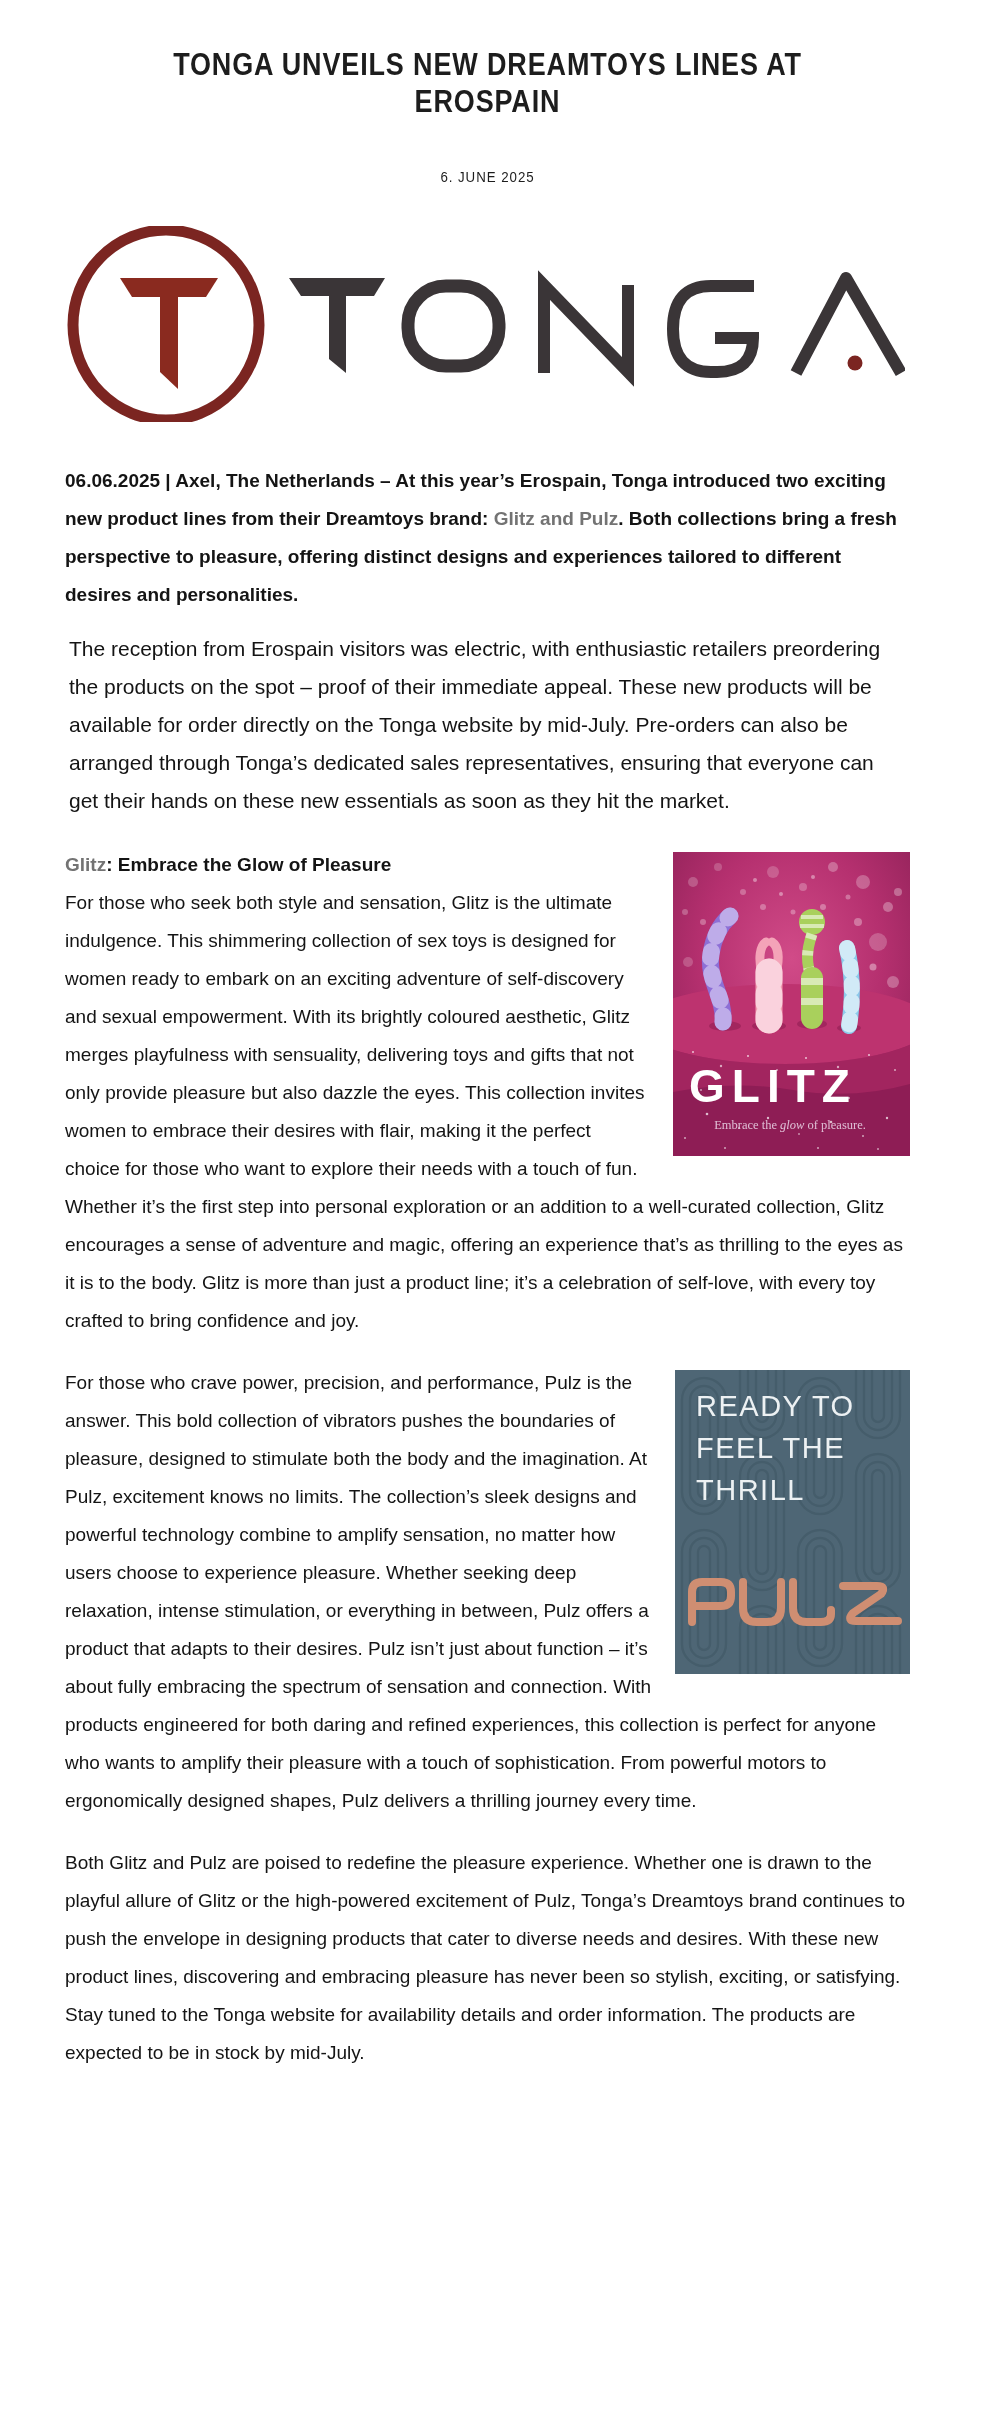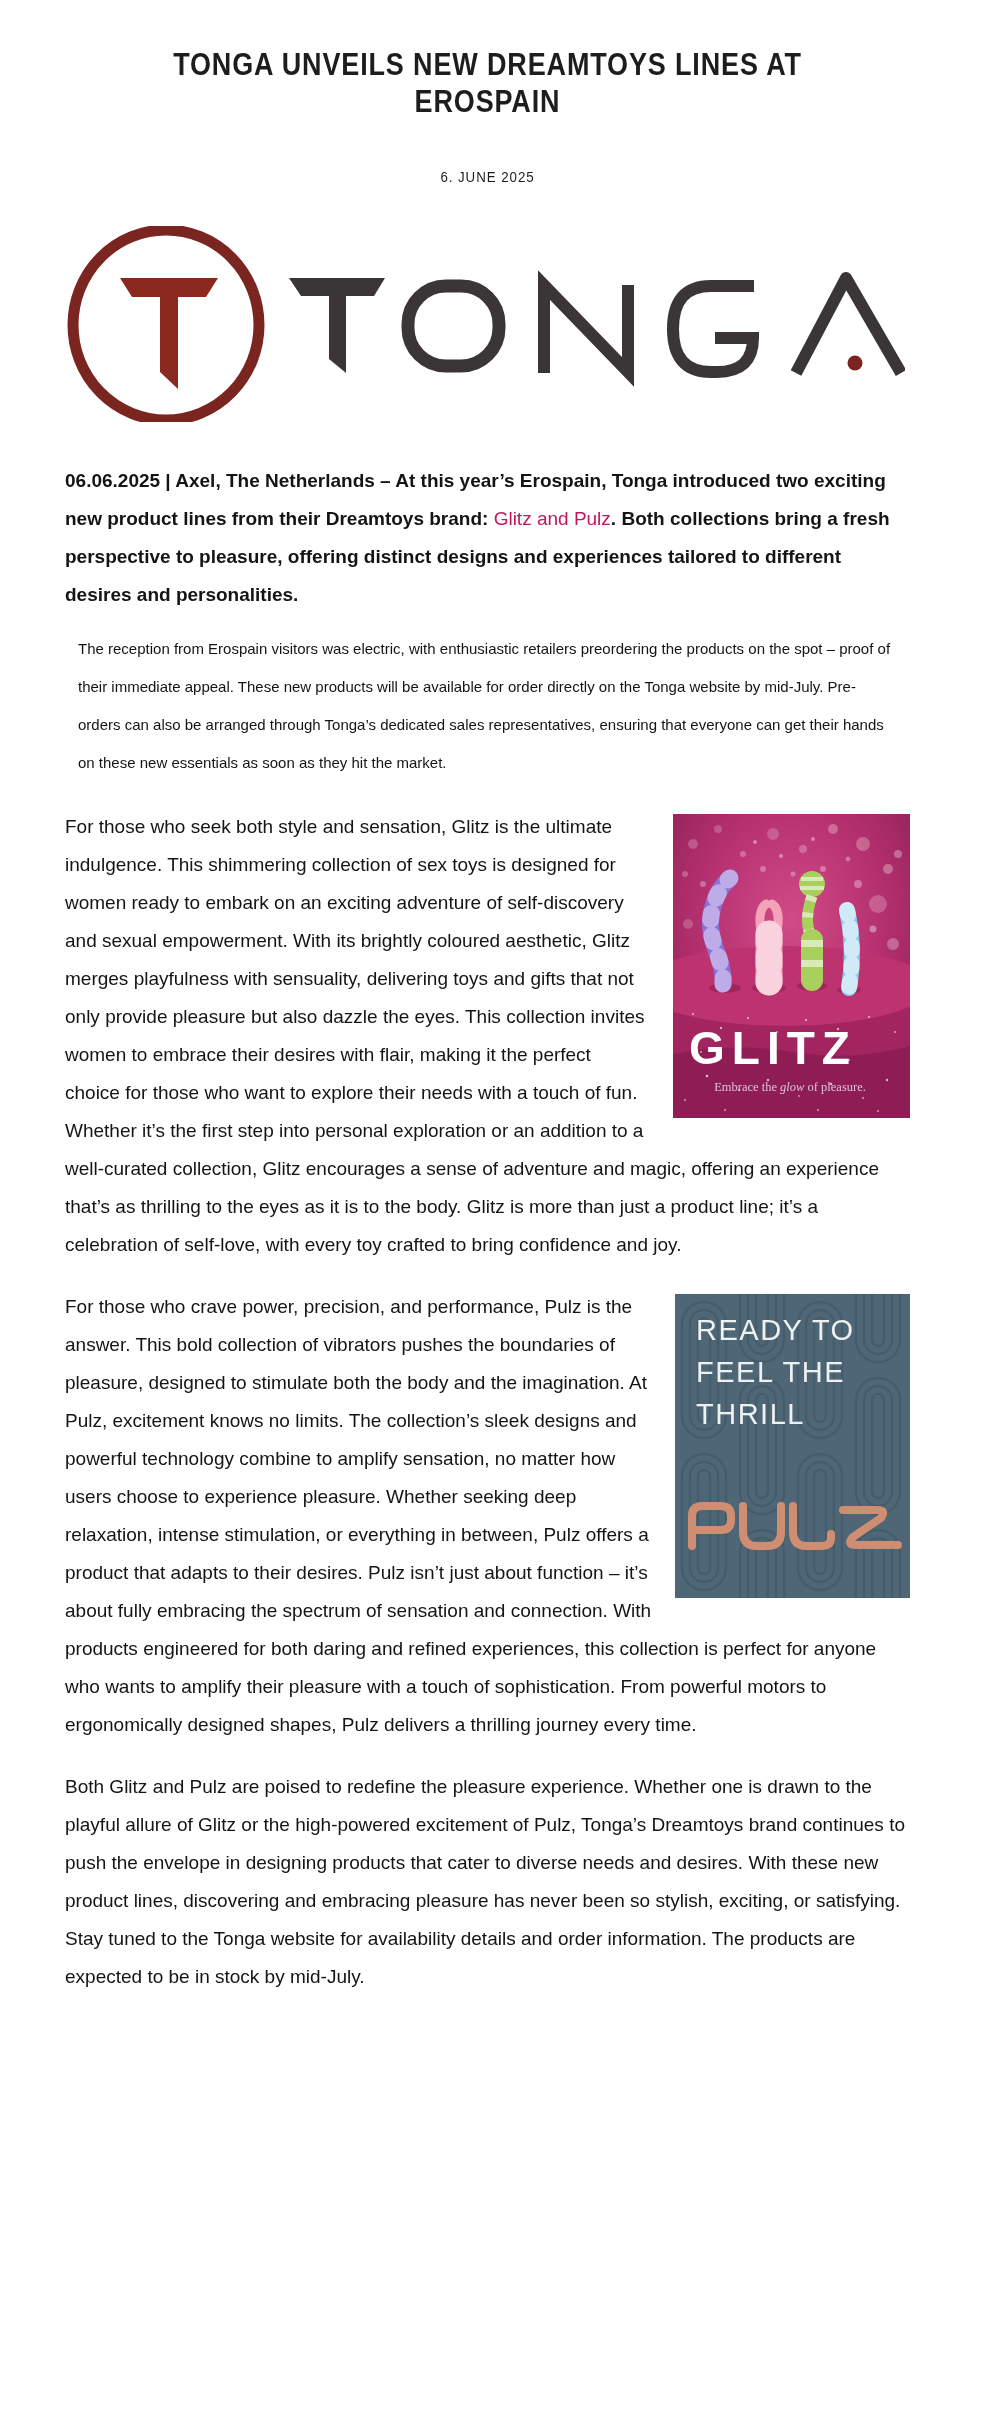--- a/index.html
+++ b/index.html
@@ -9,26 +9,26 @@
   .title { margin:0; font-size:31px; line-height:37px; font-weight:700;
            text-align:center; letter-spacing:1px; color:#1d1d1d;
            transform:scaleX(.87); transform-origin:50% 50%; }
   .date  { margin-top:47px; font-size:14px; line-height:20px; letter-spacing:1px;
            text-align:center; color:#1d1d1d; transform:scaleX(.95); }
 
   .logo-wrap { margin-top:39px; }
   .logo-wrap svg { display:block; }
 
   .p1 { margin:40px 0 0; font-weight:700; font-size:19px; line-height:38px; }
-  .p2 { margin:16px 13px 0; font-size:15px; line-height:38px; }
+  .p2 { margin:16px 4px 0; font-size:21px; line-height:38px; }
   .section { margin-top:26px; font-size:19px; line-height:38px; }
   .section.tight { margin-top:24px; }
   .section p { margin:0; }
   .sec-head { font-weight:700; }
-  .brand-link { color:#be185d; font-weight:400; cursor:pointer;margin-top:19px; }
+  .brand-link { color:#737373; font-weight:700; cursor:pointer;margin-top:19px; }
 
   .float-img { float:right; margin:6px 0 12px 22px; }
   .float-img svg { display:block; }
   .clear { clear:both; }
 </style>
 </head>
 <body>
 
 <div class="page">
 
@@ -167,20 +167,21 @@
           <circle cx="205" cy="297" r="1" opacity=".55"></circle>
             <circle cx="84" cy="246" r="1" opacity=".6"></circle>
           <circle cx="176" cy="246" r="1" opacity=".6"></circle>
             <circle cx="28" cy="238" r="1" opacity=".55"></circle>
         </g>
 
         <text x="16" y="250" font-family="Liberation Sans, sans-serif" font-size="46" font-weight="bold" letter-spacing="7" fill="#ffffff">GLITZ</text>
         <text x="117" y="277" text-anchor="middle" font-family="Liberation Serif, serif" font-size="12.5" fill="#eddaeb" opacity=".85"><tspan>Embrace the </tspan><tspan font-style="italic">glow</tspan><tspan> of pleasure.</tspan></text>
       </svg>
     </div>
+    <p class="sec-head"><span class="brand-link">Glitz</span><span>: Embrace the Glow of Pleasure</span></p>
     <p>For those who seek both style and sensation, Glitz is the ultimate indulgence. This shimmering collection of sex toys is designed for women ready to embark on an exciting adventure of self-discovery and sexual empowerment. With its brightly coloured aesthetic, Glitz merges playfulness with sensuality, delivering toys and gifts that not only provide pleasure but also dazzle the eyes. This collection invites women to embrace their desires with flair, making it the perfect choice for those who want to explore their needs with a touch of fun. Whether it’s the first step into personal exploration or an addition to a well-curated collection, Glitz encourages a sense of adventure and magic, offering an experience that’s as thrilling to the eyes as it is to the body. Glitz is more than just a product line; it’s a celebration of self-love, with every toy crafted to bring confidence and joy.</p>
     <div class="clear"></div>
   </div>
 
   <div class="section tight">
     <div class="float-img" role="img" aria-label="PULZ">
       <svg width="235" height="304" viewBox="0 0 235 304">
         <defs>
           <pattern id="pzpat" width="116" height="152" patternUnits="userSpaceOnUse">
             <g fill="none" stroke="#455d6b" stroke-width="2.5">

